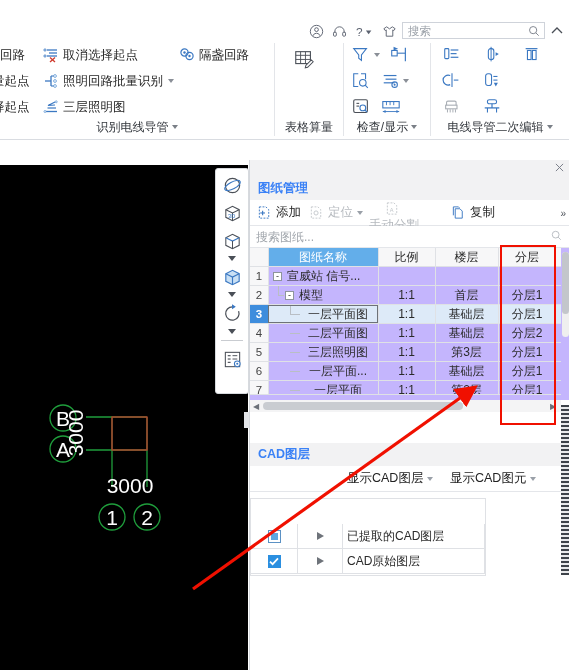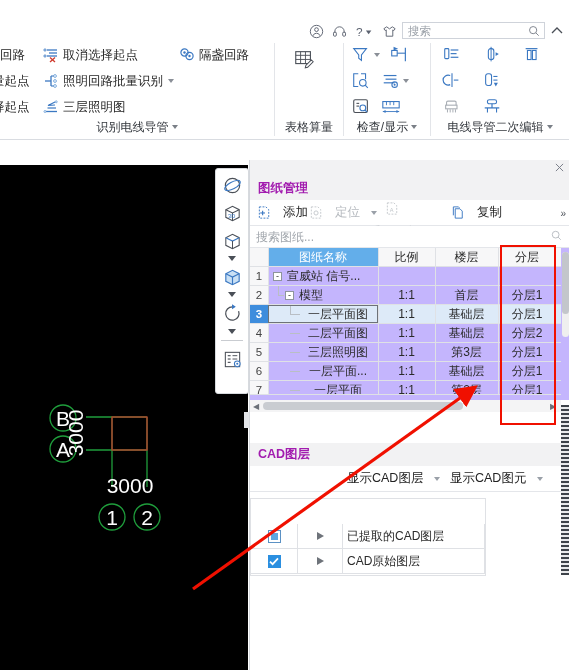--- a/index.html
+++ b/index.html
@@ -57,25 +57,25 @@
      border:1px solid #d7dade;border-radius:3px;box-shadow:0 1px 3px rgba(0,0,0,.13);}
   .vbtn{position:absolute;left:0;width:32px;height:28px;display:flex;align-items:center;justify-content:center;}
   .vcaret{position:absolute;left:0;width:32px;height:10px;display:flex;align-items:center;justify-content:center;}
   .vcaret i{border-left:4px solid transparent;border-right:4px solid transparent;border-top:5px solid #4a4f57;display:block;}
   .vdiv{position:absolute;left:5px;width:22px;height:1px;background:#c9ccd1;}
 
   
   .dock{position:absolute;left:249px;top:160px;width:320px;height:510px;background:#ffffff;border-left:1px solid #d5d8dd;}
   .dock-topbar{position:absolute;left:0;top:0;width:320px;height:17px;background:#f2f2f3;}
   .dock-x{position:absolute;right:6px;top:1px;color:#7b808a;}
-  .panel-title{position:absolute;left:8px;height:23px;display:flex;align-items:center;font-size:12.5px;color:#a21caf;font-weight:bold;}
+  .panel-title{position:absolute;left:8px;height:23px;display:flex;align-items:center;font-size:12.5px;color:#3b82f6;font-weight:bold;}
   .panel-head{position:absolute;left:0;width:320px;height:23px;background:#f2f2f3;border-bottom:1px solid #e2e4e8;}
 
   .tb{position:absolute;left:0;width:320px;height:25px;background:#ffffff;border-bottom:1px solid #e4e6ea;}
-  .tbitem{position:absolute;top:0;height:25px;display:flex;align-items:center;font-size:12.5px;white-space:nowrap;gap:7px;}
+  .tbitem{position:absolute;top:0;height:25px;display:flex;align-items:center;font-size:12.5px;white-space:nowrap;}
   .tbitem.dim{color:#b6babf;}
   .tbitem .lbl{margin-left:3px;}
   .tbitem .dd{display:inline-block;margin-left:4px;border-left:3.5px solid transparent;border-right:3.5px solid transparent;border-top:4px solid #9aa0a8;}
   .tb-overflow{position:absolute;right:5px;top:8px;color:#4a4f57;font-size:10px;letter-spacing:-1px;}
 
   .searchdraw{position:absolute;left:0;width:320px;height:21px;background:#fff;border-bottom:1px solid #e4e6ea;}
   .searchdraw .ph{position:absolute;left:6px;top:3px;font-size:12px;color:#a2a7ad;}
   .searchdraw .mag{position:absolute;right:8px;top:4px;color:#b6babf;}
 
   

